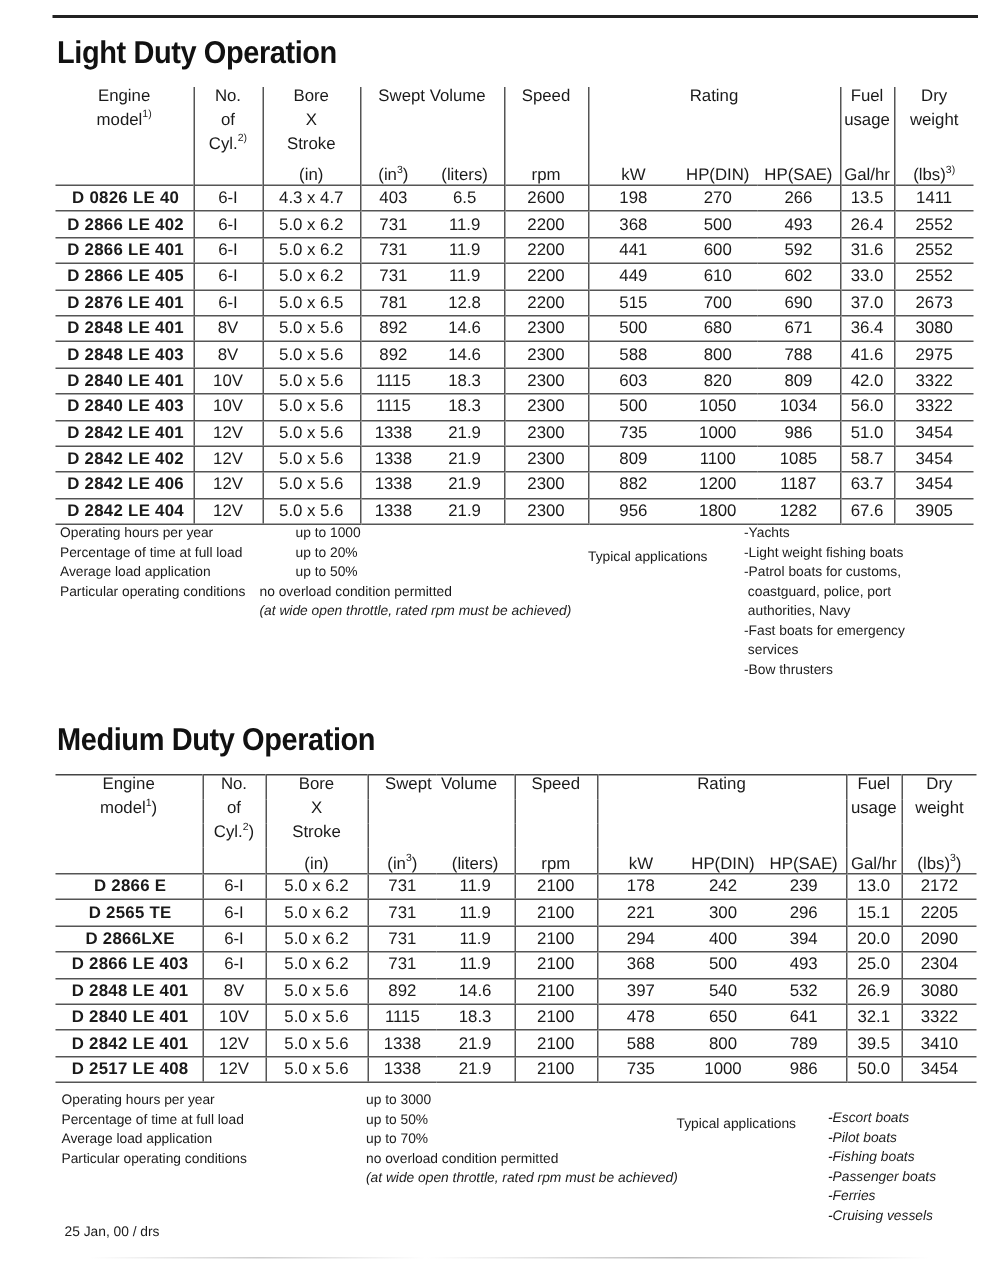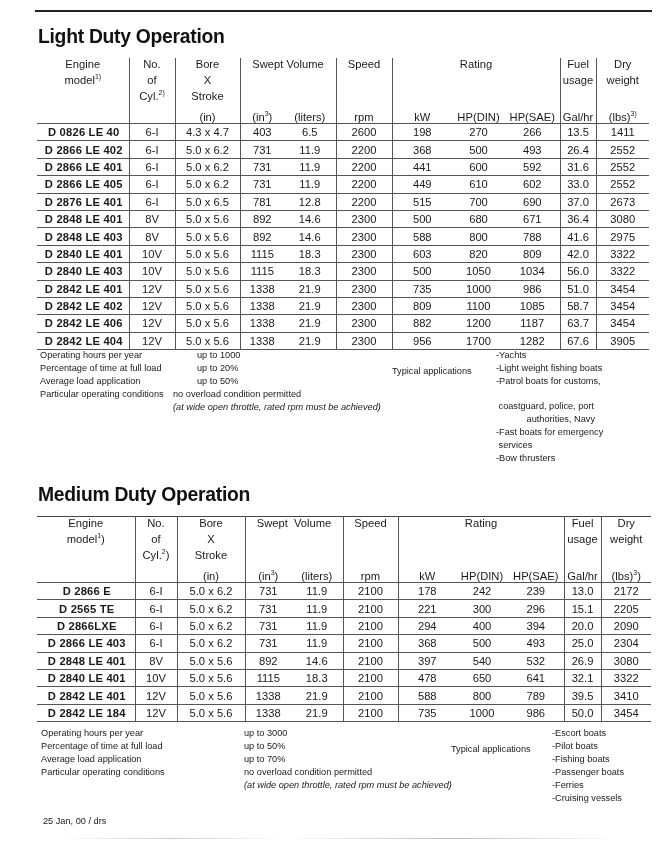--- a/index.html
+++ b/index.html
@@ -33,21 +33,21 @@
   #medium-notes { left: 41px; top: 727px; width: 420px; }
   #medium-notes .val { left: 203px; }
 
   .apps { position: absolute; font-size: 9.2px; line-height: 13px; }
   .apps .lbl { position: absolute; left: 0; top: 16px; white-space: nowrap; }
   .apps ul { position: absolute; margin: 0; padding: 0; list-style: none; }
   .apps li { white-space: nowrap; }
   #light-apps { left: 392px; top: 349px; }
   #light-apps ul { left: 104px; top: 0; }
   #medium-apps { left: 451px; top: 727px; }
-  #medium-apps ul { left: 101px; top: 0; }
+  #medium-apps ul { left: 101px; top: 12px; font-style: italic; }
 
   .footer { position: absolute; left: 43px; top: 816px; font-size: 9.2px; }
   .scuff { position: absolute; left: 60px; top: 838px; width: 560px; height: 1px; background: linear-gradient(90deg, #fff, #ccc 20%, #fff 40%, #bbb 70%, #fff); }
 </style>
 </head>
 <body>
 
 <div class="topline"></div>
 
 <div class="title title-light">Light Duty Operation</div>
@@ -269,21 +269,21 @@
         <td class="vl">3454</td>
       </tr>
       <tr>
         <td class="model">D 2842 LE 404</td>
         <td class="vl">12V</td>
         <td class="vl">5.0 x 5.6</td>
         <td class="vl">1338</td>
         <td>21.9</td>
         <td class="vl">2300</td>
         <td class="vl">956</td>
-        <td>1700</td>
+        <td>1800</td>
         <td>1282</td>
         <td class="vl">67.6</td>
         <td class="vl">3905</td>
       </tr>
     </tbody>
 </table>
 
 <div class="notes" id="light-notes">
   <div class="row">
       <span class="lbl">Operating hours per year</span>
@@ -305,22 +305,22 @@
       <span class="val cond italic">(at wide open throttle, rated rpm must be achieved)</span>
     </div>
 </div>
 
 <div class="apps" id="light-apps">
   <span class="lbl">Typical applications</span>
   <ul id="light-app-list">
       <li style="white-space: pre;">-Yachts</li>
       <li style="white-space: pre;">-Light weight fishing boats</li>
       <li style="white-space: pre;">-Patrol boats for customs,</li>
-      <li style="white-space: pre; margin-top: 12px;"> coastguard, police, port</li>
-      <li style="white-space: pre; margin-left: 28px;"> authorities, Navy</li>
+      <li style="white-space: pre;"> coastguard, police, port</li>
+      <li style="white-space: pre;"> authorities, Navy</li>
       <li style="white-space: pre;">-Fast boats for emergency</li>
       <li style="white-space: pre;"> services</li>
       <li style="white-space: pre;">-Bow thrusters</li>
     </ul>
 </div>
 
 <div class="title title-medium">Medium Duty Operation</div>
 
 <table class="spec" id="medium-table">
   <colgroup>
@@ -467,21 +467,21 @@
         <td class="vl">1338</td>
         <td>21.9</td>
         <td class="vl">2100</td>
         <td class="vl">588</td>
         <td>800</td>
         <td>789</td>
         <td class="vl">39.5</td>
         <td class="vl">3410</td>
       </tr>
       <tr>
-        <td class="model">D 2842 LE 184</td>
+        <td class="model">D 2517 LE 408</td>
         <td class="vl">12V</td>
         <td class="vl">5.0 x 5.6</td>
         <td class="vl">1338</td>
         <td>21.9</td>
         <td class="vl">2100</td>
         <td class="vl">735</td>
         <td>1000</td>
         <td>986</td>
         <td class="vl">50.0</td>
         <td class="vl">3454</td>

